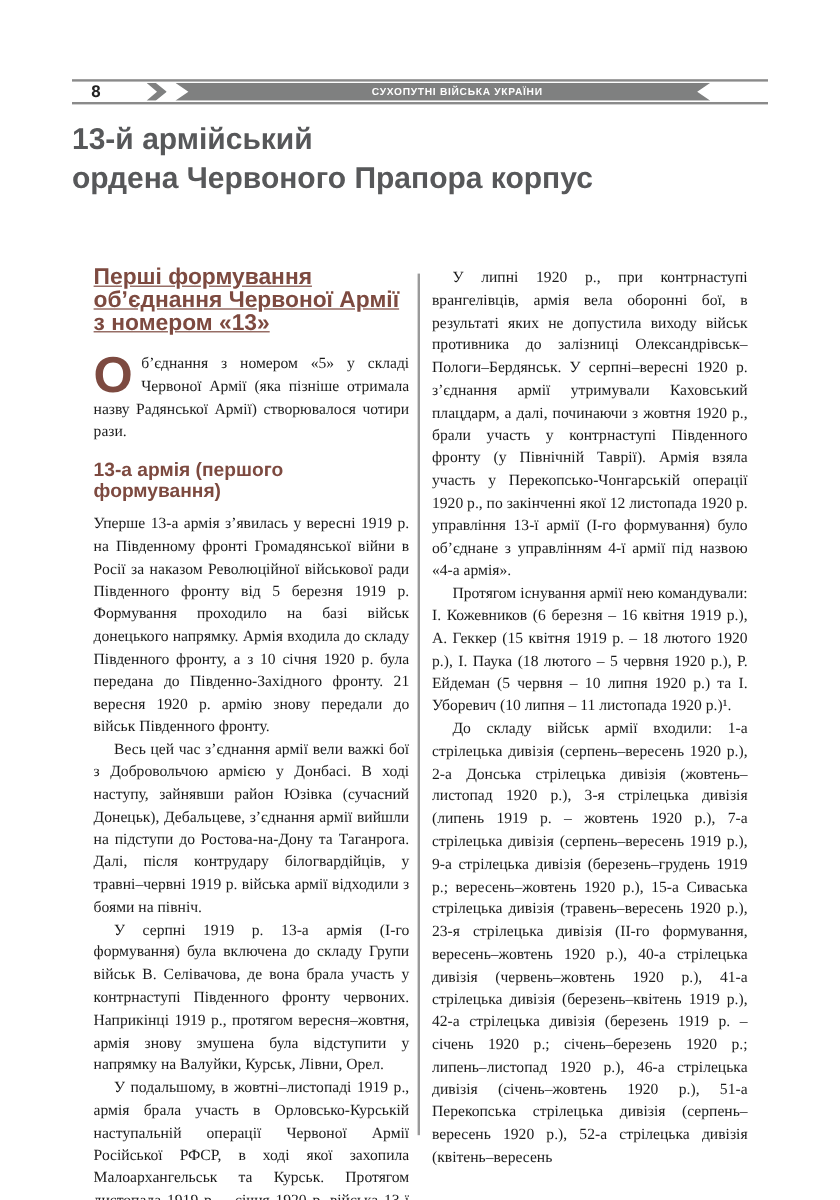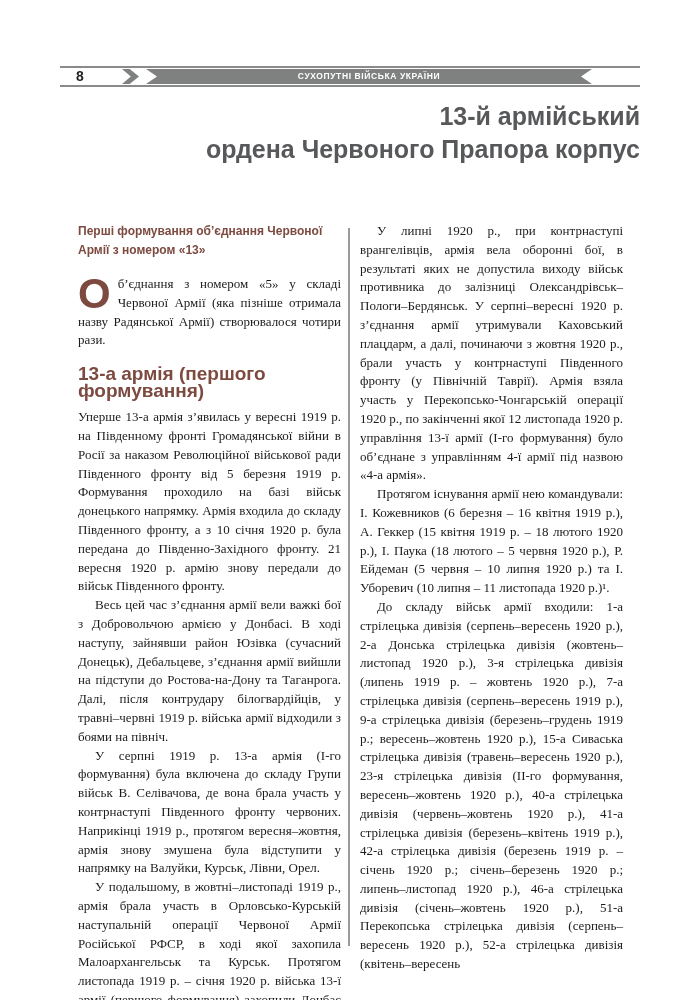--- a/index.html
+++ b/index.html
@@ -35,58 +35,59 @@
     position:absolute;left:62px;top:1px;width:17px;height:15px;
     background:var(--banner);
     clip-path:polygon(0 0,45% 0,100% 50%,45% 100%,0 100%,52% 50%);
   }
   .banner-bar{
     position:absolute;left:86px;top:1px;width:446px;height:15px;
     background:var(--banner);
     clip-path:polygon(0 0,100% 0,calc(100% - 11px) 50%,100% 100%,0 100%,11px 50%);
   }
   .banner-label{
-    position:absolute;left:0;top:0;width:100%;height:15px;
+    position:absolute;left:12px;top:0;width:100%;height:15px;
     text-align:center;
     font-family:"Liberation Sans", sans-serif;
     font-weight:bold;font-size:8.5px;line-height:15px;letter-spacing:.6px;
     color:#ffffff;
   }
   
   .article-title{
     position:absolute;left:60px;top:100px;width:580px;
-    text-align:right;
+    text-align:left;
     font-family:"Liberation Sans", sans-serif;
     font-weight:bold;font-size:25px;line-height:33px;
     color:var(--title);
   }
   
   .col{
     position:absolute;top:222px;width:263px;
     font-size:13px;line-height:18.8px;
     text-align:justify;
   }
   .col-left{left:78px;}
   .col-right{left:360px;}
   .col-divider{
     position:absolute;left:348px;top:228px;width:2px;height:718px;
     background:#9a9a9a;
   }
   .col p{margin:0;}
   .col p.indent{text-indent:17px;}
   .section-heading{
     font-family:"Liberation Sans", sans-serif;
-    font-weight:bold;font-size:12px;line-height:19px;
+    font-weight:bold;font-size:19px;line-height:19px;
     color:var(--accent);
     text-align:left;
     margin-bottom:15px;
+    text-decoration:underline;
   }
   .subsection-heading{
     font-family:"Liberation Sans", sans-serif;
-    font-weight:bold;font-size:19px;line-height:17px;
+    font-weight:bold;font-size:16px;line-height:17px;
     color:var(--accent);
     text-align:left;
     margin-top:15px;margin-bottom:9px;
   }
   .dropcap{
     float:left;
     font-family:"Liberation Sans", sans-serif;
     font-weight:bold;
     font-size:42px;line-height:34px;
     padding:2px 7px 0 0;

